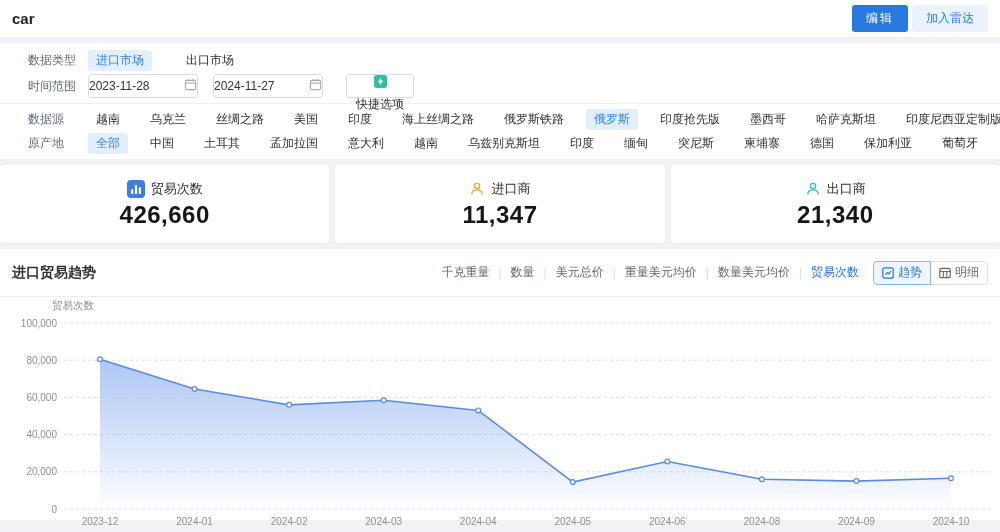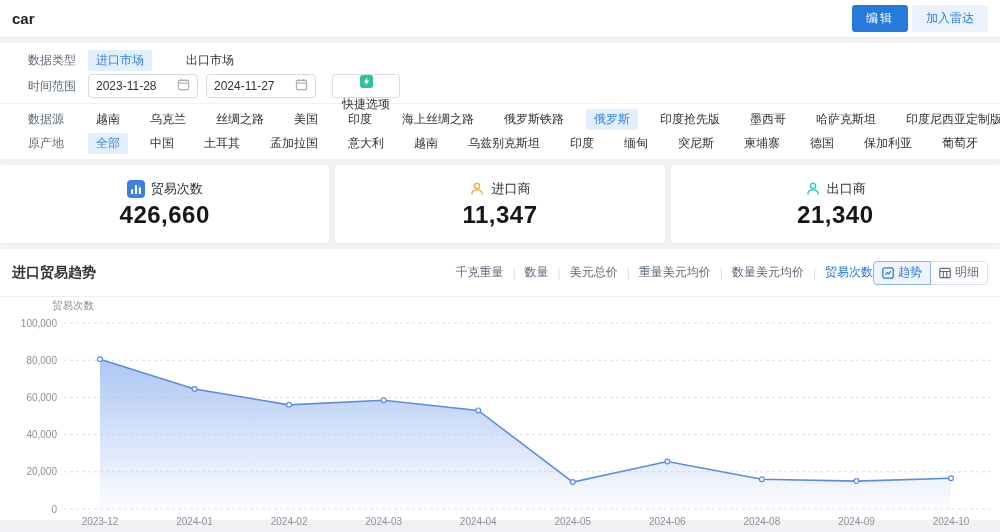--- a/index.html
+++ b/index.html
@@ -25,21 +25,21 @@
   .flabel { width:76px; padding-left:16px; color:#5f6a7a; flex:none; }
   .fopts { display:flex; align-items:center; flex:1; }
   .fopts .opt { margin-right:26px; color:#303133; cursor:pointer; padding:2px 8px; border-radius:3px; white-space:nowrap; }
   .fopts.wide .opt { margin-right:14px; }
   .fopts .opt.sel { background:#e1effe; color:#3583e3; }
   .row-divider { height:1px; background:#f0f0f0; margin:3px -12px; }
 
   .date-box {
     width:110px; height:24px; border:1px solid #d9d9d9; border-radius:4px;
     display:flex; align-items:center; justify-content:space-between;
-    padding:0 7px; background:#fff; margin-right:8px; cursor:pointer;
+    padding:0 0; background:#fff; margin-right:15px; cursor:pointer;
   }
   .quick-btn {
     height:24px; border:1px solid #dcdcdc; border-radius:3px; background:#fff;
     display:flex; align-items:center; gap:5px; padding:0 9px; margin-left:8px;
     cursor:pointer; color:#303133; font-size:12px; font-family:inherit;flex-direction:column;
   }
 
   .stats { display:flex; gap:6px; margin-top:6px; }
   .stat-card {
     flex:1; height:78px; background:#fff; border-radius:4px;
@@ -49,21 +49,21 @@
   .stat-head { display:flex; align-items:center; gap:6px; font-size:13px; color:#303133; }
   .stat-value { font-size:24px; font-weight:bold; color:#14161a; margin-top:3px; letter-spacing:0.5px; }
 
   .trend { margin-top:6px; height:271px; }
   .trend-head { height:48px; display:flex; align-items:center; padding:0 12px; border-bottom:1px solid #ebeef5; }
   .trend-title { font-size:14px; font-weight:bold; color:#303133; }
   .trend-right { margin-left:auto; display:flex; align-items:center; }
   .metric { color:#5f6a7a; cursor:pointer; white-space:nowrap; }
   .metric.sel { color:#2679dd; }
   .msep { color:#dcdfe6; margin:0 9px; }
-  .view-group { display:flex; }
+  .view-group { display:flex; margin-left:14px; }
   .vbtn {
     height:24px; display:flex; align-items:center; gap:4px; padding:0 8px;
     border:1px solid #dcdfe6; background:#fff; color:#5f6a7a; cursor:pointer;
     font-size:12px; font-family:inherit;
   }
   .vbtn:first-child { border-radius:4px 0 0 4px; }
   .vbtn:last-child { border-radius:0 4px 4px 0; margin-left:-1px; }
   .vbtn.sel { border-color:#8fb8ea; background:#eef5fd; color:#2679dd; position:relative; z-index:1; }
 
   .chart-wrap { position:relative; width:1000px; height:236px; }

